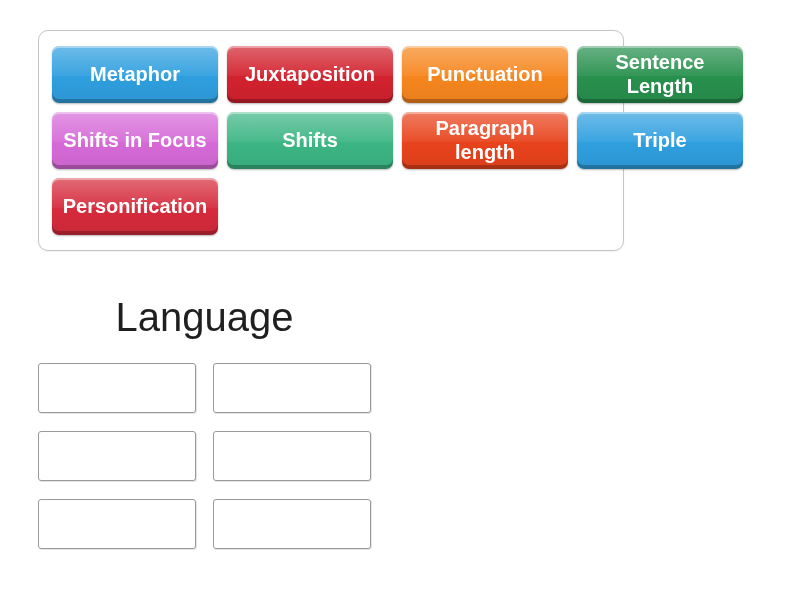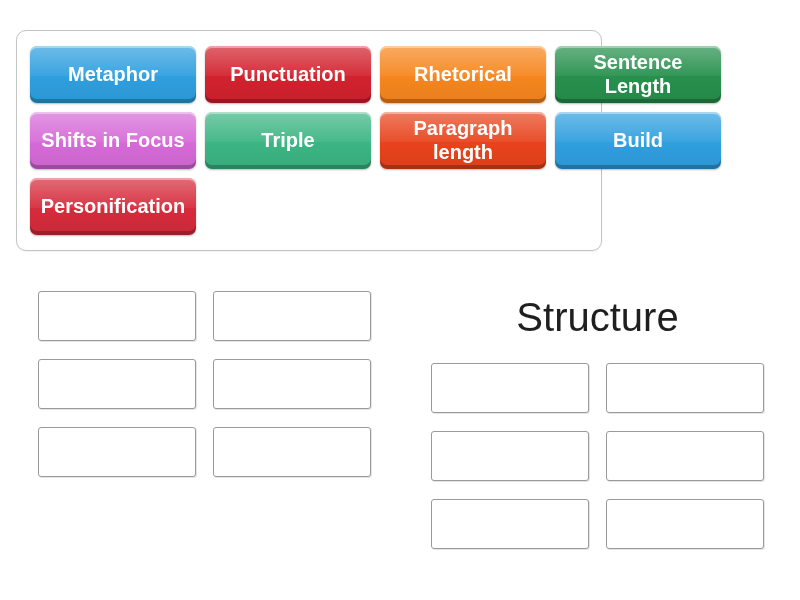--- a/index.html
+++ b/index.html
@@ -4,21 +4,21 @@
 <style>
   html, body {
     margin: 0; padding: 0;
     width: 800px; height: 600px;
     background: #ffffff;
     font-family: "Liberation Sans", "DejaVu Sans", sans-serif;
     overflow: hidden;
   }
   .tray {
     box-sizing: border-box;
-    margin: 30px 0 0 16px;
+    margin: 30px 0 0 38px;
     width: 586px;
     border: 1px solid #c4c4c4;
     border-radius: 10px;
     background: #ffffff;
     box-shadow: 0 1px 2px rgba(0,0,0,0.06);
     padding: 15px 13px;
     display: grid;
     grid-template-columns: repeat(4, 166px);
     grid-auto-rows: 57px;
     gap: 9px;
@@ -71,45 +71,35 @@
     border-radius: 3px;
     background: #ffffff;
     box-shadow: 1px 1px 0 rgba(0,0,0,0.10);
   }
 </style>
 </head>
 <body>
 
 <div class="tray">
   <div class="tile" style="--c: #2f9fdf;">Metaphor</div>
-  <div class="tile" style="--c: #d2222e;">Punctuation</div>
-  <div class="tile" style="--c: #f6861e;">Rhetorical</div>
+  <div class="tile" style="--c: #d2222e;">Juxtaposition</div>
+  <div class="tile" style="--c: #f6861e;">Punctuation</div>
   <div class="tile" style="--c: #27904d;">Sentence
 Length</div>
   <div class="tile" style="--c: #d66ad8;">Shifts in Focus</div>
-  <div class="tile" style="--c: #3cb583;">Triple</div>
+  <div class="tile" style="--c: #3cb583;">Shifts</div>
   <div class="tile" style="--c: #e8431c;">Paragraph
 length</div>
-  <div class="tile" style="--c: #2f9fdf;">Build</div>
+  <div class="tile" style="--c: #2f9fdf;">Triple</div>
   <div class="tile" style="--c: #d62b3c;">Personification</div>
 </div>
 
 <div class="groups">
   <div class="group">
-    <div class="slot-grid">
-      <div class="slot"></div>
-      <div class="slot"></div>
-      <div class="slot"></div>
-      <div class="slot"></div>
-      <div class="slot"></div>
-      <div class="slot"></div>
-    </div>
-  </div>
-  <div class="group">
-    <h2 class="group-title">Structure</h2>
+    <h2 class="group-title">Language</h2>
     <div class="slot-grid">
       <div class="slot"></div>
       <div class="slot"></div>
       <div class="slot"></div>
       <div class="slot"></div>
       <div class="slot"></div>
       <div class="slot"></div>
     </div>
   </div>
 </div>

